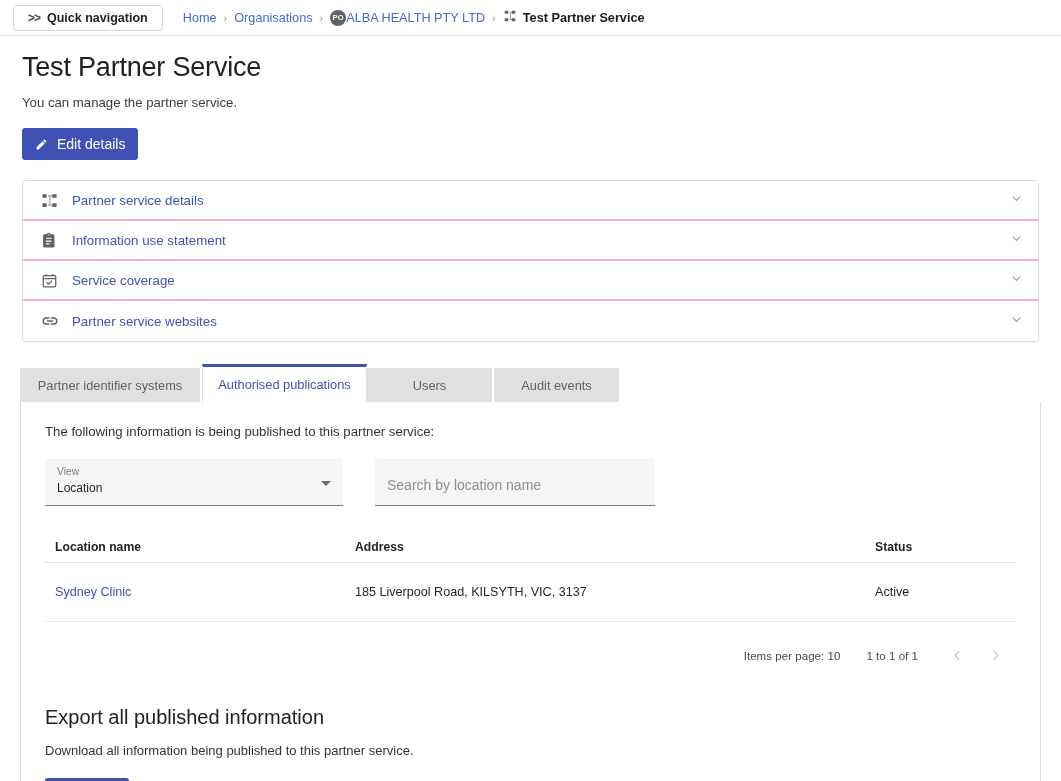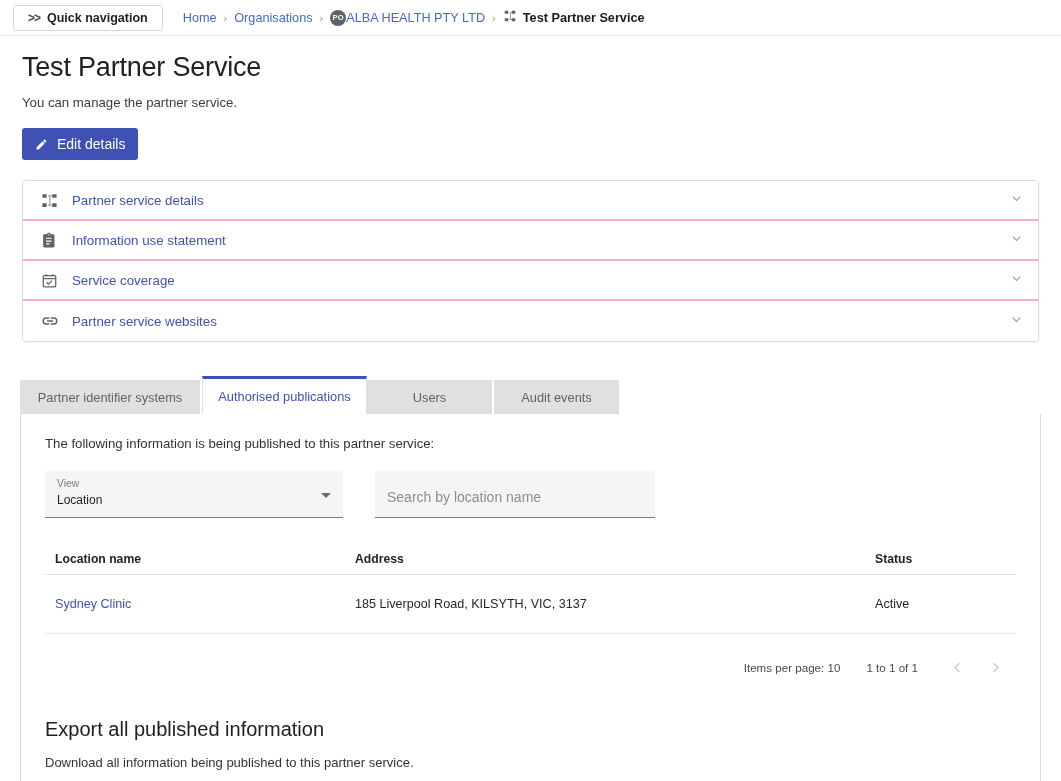--- a/index.html
+++ b/index.html
@@ -113,21 +113,21 @@
   .tab {
     background: #e0e0e0;
     color: #5f6368;
     font-size: 12.8px;
     height: 34px;
     display: flex; align-items: center; justify-content: center;
     cursor: pointer;
     border-right: 2px solid #fff;
   }
   .tab.w1 { width: 182px; }
-  .tab.w2 { width: 165px; margin-top: 12px; }
+  .tab.w2 { width: 165px; }
   .tab.w3 { width: 127px; }
   .tab.w4 { width: 127px; }
   .tab.active {
     background: #fff;
     color: #3f51b5;
     border-top: 3px solid #3f51b5;
     border-left: 1px solid #e0e0e0;
     border-right: 1px solid #e0e0e0;
     height: 38px;
     font-weight: normal;

